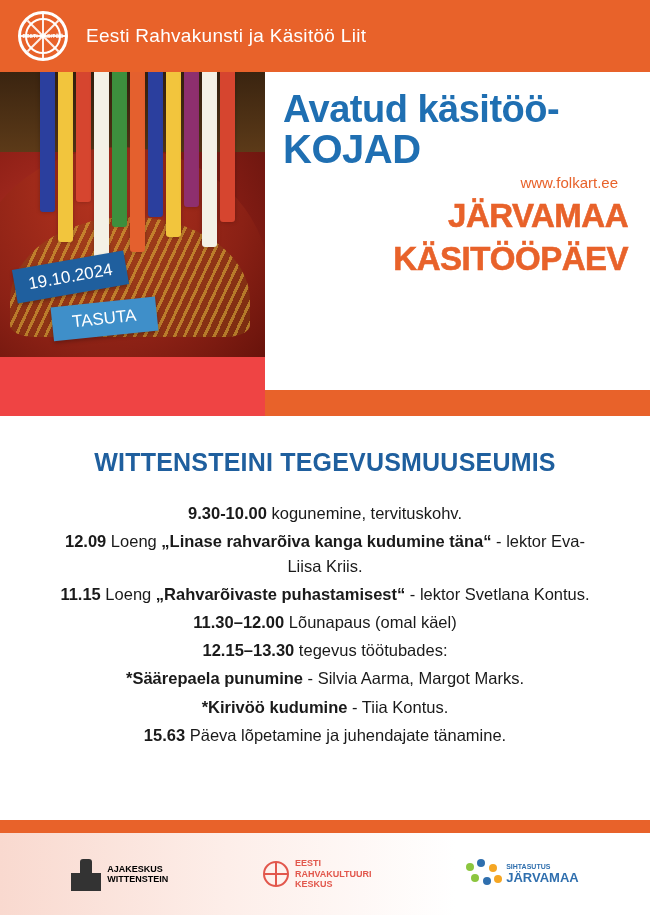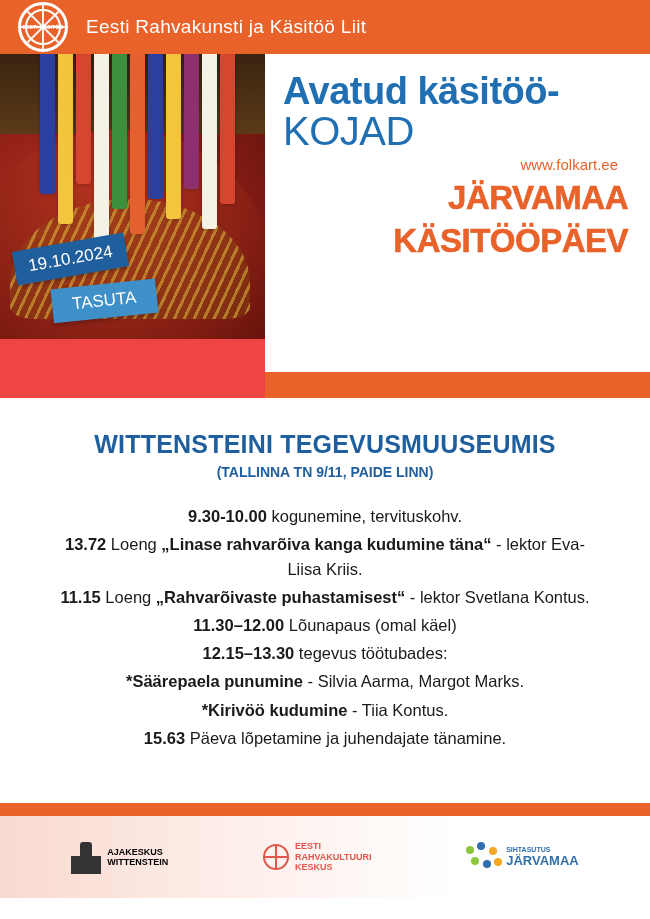--- a/index.html
+++ b/index.html
@@ -7,21 +7,21 @@
     width: 650px;
     height: 919px;
     background: #ffffff;
     font-family: "Liberation Sans", sans-serif;
     overflow: hidden;
     position: relative;
   }
 
   
   .header {
-    height: 54px;
+    height: 72px;
     background: #e8622a;
     display: flex;
     align-items: center;
     padding-left: 18px;
     gap: 18px;
   }
   .logo-circle {
     width: 50px; height: 50px;
     border-radius: 50%;
     background: #e8622a;
@@ -118,21 +118,21 @@
   .hero-title-1 {
     color: #1f6fb2;
     font-size: 38px;
     font-weight: bold;
     line-height: 1.02;
     letter-spacing: -.5px;
   }
   .hero-title-2 {
     color: #1f6fb2;
     font-size: 40px;
-    font-weight: normal;
+    font-weight: bold;
     line-height: 1.02;
     letter-spacing: -.5px;
   }
   .hero-url {
     color: #e8622a;
     font-size: 15px;
     text-align: right;
     margin-top: 4px;
     padding-right: 10px;
   }
@@ -200,21 +200,21 @@
     font-size: 16.5px;
     line-height: 1.52;
   }
   .program p { margin-bottom: 3px; }
   .program b { font-weight: bold; }
 
   
   .footer {
     position: absolute;
     left: 0; right: 0; bottom: 0;
-    height: 116px;
+    height: 99px;
   }
   .footer-stripe {
     height: 13px;
     background: #e8622a;
   }
   .footer-logos {
     height: 82px;
     background: linear-gradient(90deg, #f9d9cf 0%, #fdeee9 35%, #ffffff 70%, #ffffff 100%);
     display: flex;
     align-items: center;
@@ -312,29 +312,28 @@
     <div class="hero-sub">KÄSITÖÖPÄEV</div>
   </div>
 
   <div class="date-badge">19.10.2024</div>
   <div class="free-badge">TASUTA</div>
   <div class="hero-stripe"></div>
 </div>
 
 <div class="venue">
   <div class="venue-name">WITTENSTEINI TEGEVUSMUUSEUMIS</div>
-  <div class="venue-addr">(TALLINNA TN 9/11, PAIDE LINN)</div>
 </div>
 
 <div class="program">
   <p>
     <b>9.30-10.00</b><span> kogunemine, tervituskohv.</span>
   </p>
   <p>
-    <b>13.72</b><span> Loeng </span><b>„Linase rahvarõiva kanga kudumine täna“</b><span> - lektor Eva-Liisa Kriis.</span>
+    <b>12.09</b><span> Loeng </span><b>„Linase rahvarõiva kanga kudumine täna“</b><span> - lektor Eva-Liisa Kriis.</span>
   </p>
   <p>
     <b>11.15</b><span> Loeng </span><b>„Rahvarõivaste puhastamisest“</b><span> - lektor Svetlana Kontus.</span>
   </p>
   <p>
     <b>11.30–12.00</b><span> Lõunapaus (omal käel)</span>
   </p>
   <p>
     <b>12.15–13.30</b><span> tegevus töötubades:</span>
   </p>

